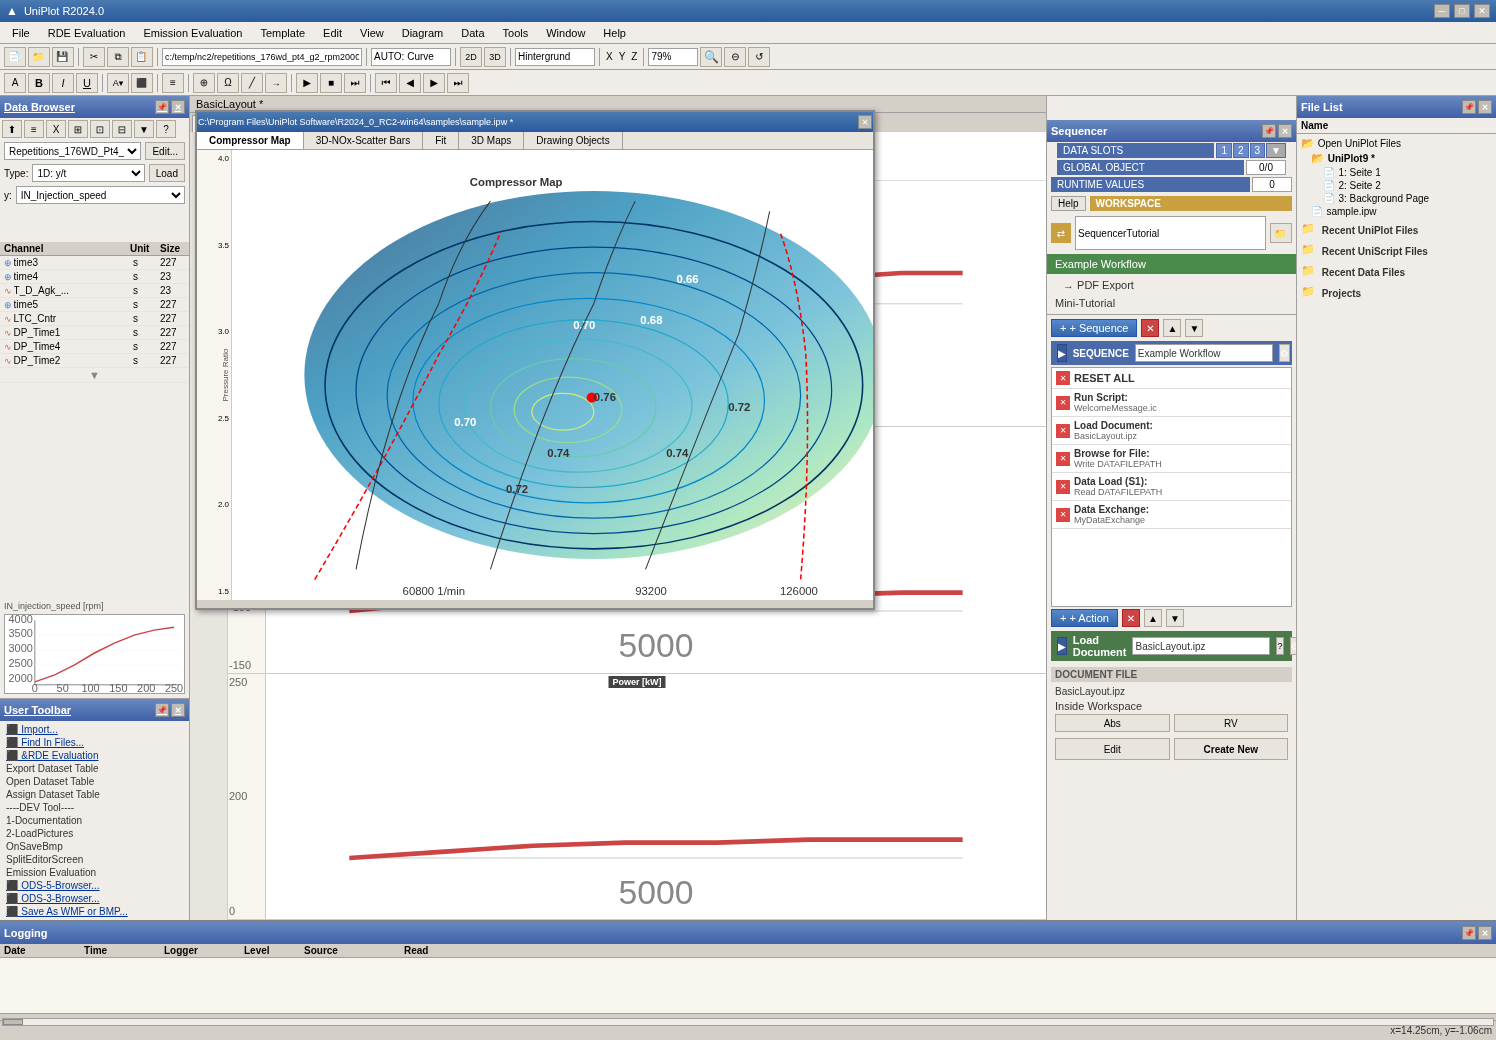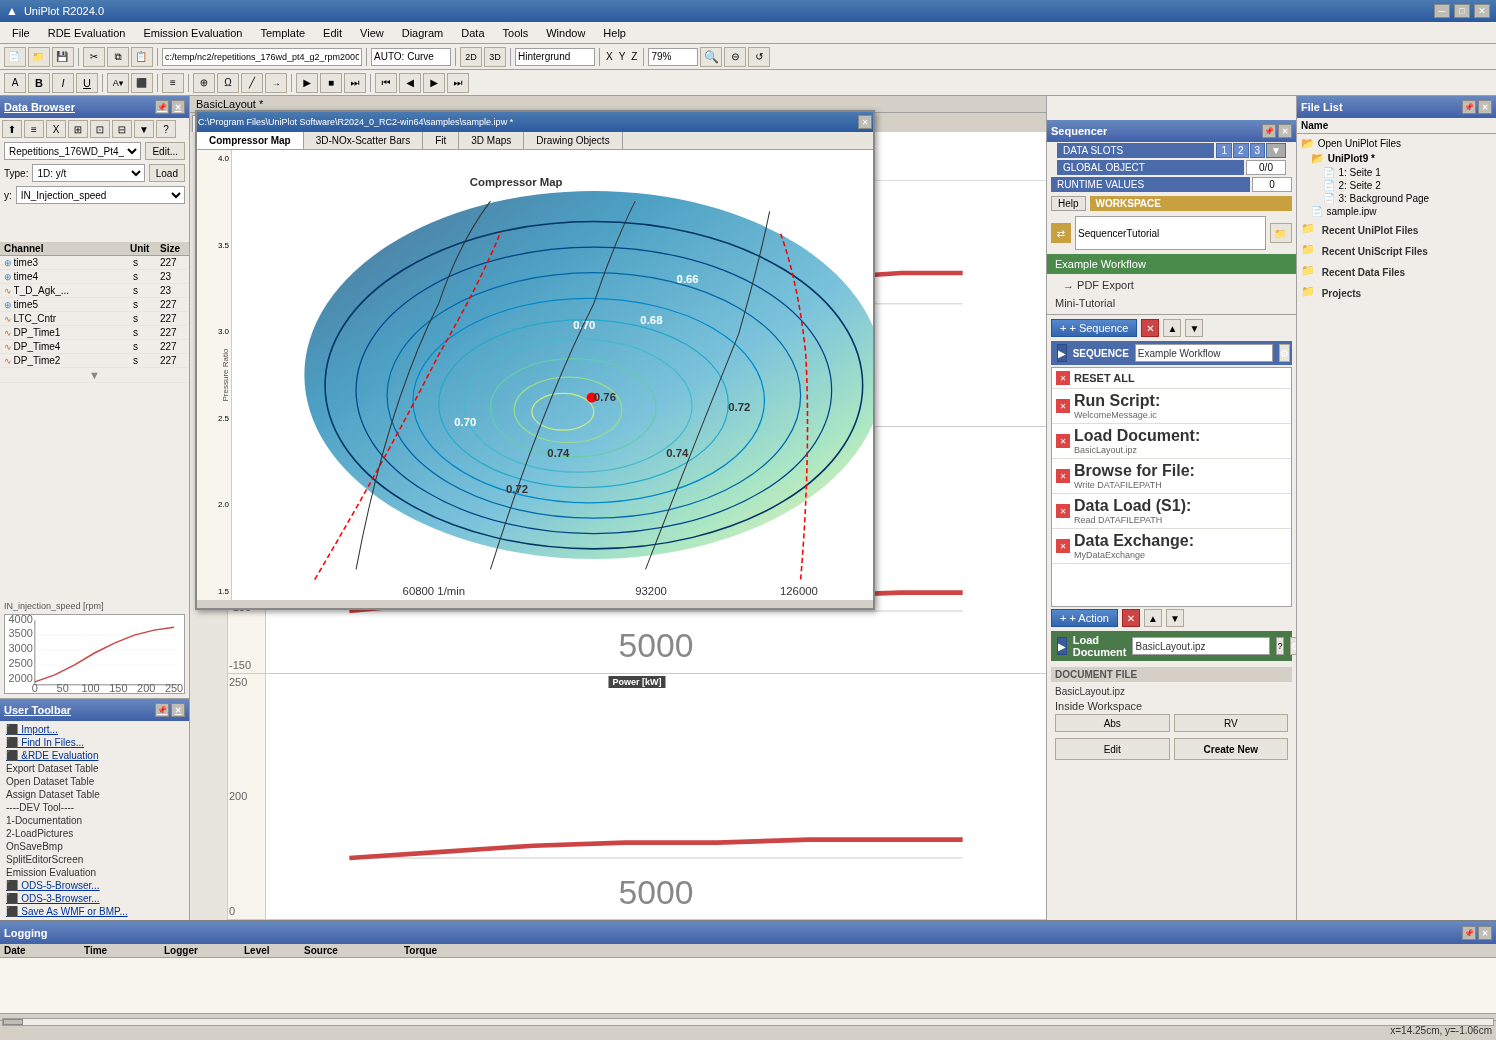--- a/index.html
+++ b/index.html
@@ -213,21 +213,21 @@
     }
     .seq-play-btn { width: 18px; height: 18px; background: #3a5a9a; border: 1px solid #2a4a8a; color: white; cursor: pointer; display: flex; align-items: center; justify-content: center; font-size: 10px; }
     .seq-combo-inner { flex: 1; height: 18px; background: white; border: 1px solid #a0a0a0; font-size: 10px; padding: 0 2px; color: #333; }
     .seq-gear-btn { width: 18px; height: 18px; background: #e8e4de; border: 1px solid #b0a898; cursor: pointer; font-size: 10px; display: flex; align-items: center; justify-content: center; }
 
     
     .seq-items-scroll { flex: 1; overflow-y: auto; background: white; margin: 0 4px; border: 1px solid #a0a0a0; max-height: 240px; }
     .seq-item { display: flex; align-items: center; gap: 4px; padding: 3px 4px; border-bottom: 1px solid #e0ddd8; }
     .seq-item-x { width: 14px; height: 14px; background: #dd4444; color: white; display: flex; align-items: center; justify-content: center; font-size: 8px; cursor: pointer; }
     .seq-item-text { flex: 1; }
-    .seq-item-title { font-size: 16px; font-weight: bold; color: #333; }
+    .seq-item-title { font-size: 10px; font-weight: bold; color: #333; }
     .seq-item-sub { font-size: 9px; color: #666; }
     .seq-loaddoc-header {
       background: #4a7a4a;
       color: white;
       padding: 3px 6px;
       display: flex;
       align-items: center;
       gap: 6px;
       margin: 2px 4px;
     }
@@ -996,21 +996,21 @@
       <div class="panel-header-btn">📌</div>
       <div class="panel-header-btn">✕</div>
     </div>
   </div>
   <div class="logging-table-header">
     <span class="logging-col logging-col-date">Date</span>
     <span class="logging-col logging-col-time">Time</span>
     <span class="logging-col logging-col-logger">Logger</span>
     <span class="logging-col logging-col-level">Level</span>
     <span class="logging-col logging-col-source">Source</span>
-    <span class="logging-col logging-col-event">Torque</span>
+    <span class="logging-col logging-col-event">Read</span>
   </div>
   <div class="logging-content"></div>
   <div class="logging-scrollbar">
     <div style="flex:1; height:8px; background:#f0ede8; border:1px solid #a0a0a0;">
       <div style="width:20px; height:100%; background:#c0bdb5; border:1px solid #888;"></div>
     </div>
   </div>
 </div>
 
 <div class="status-bar">

